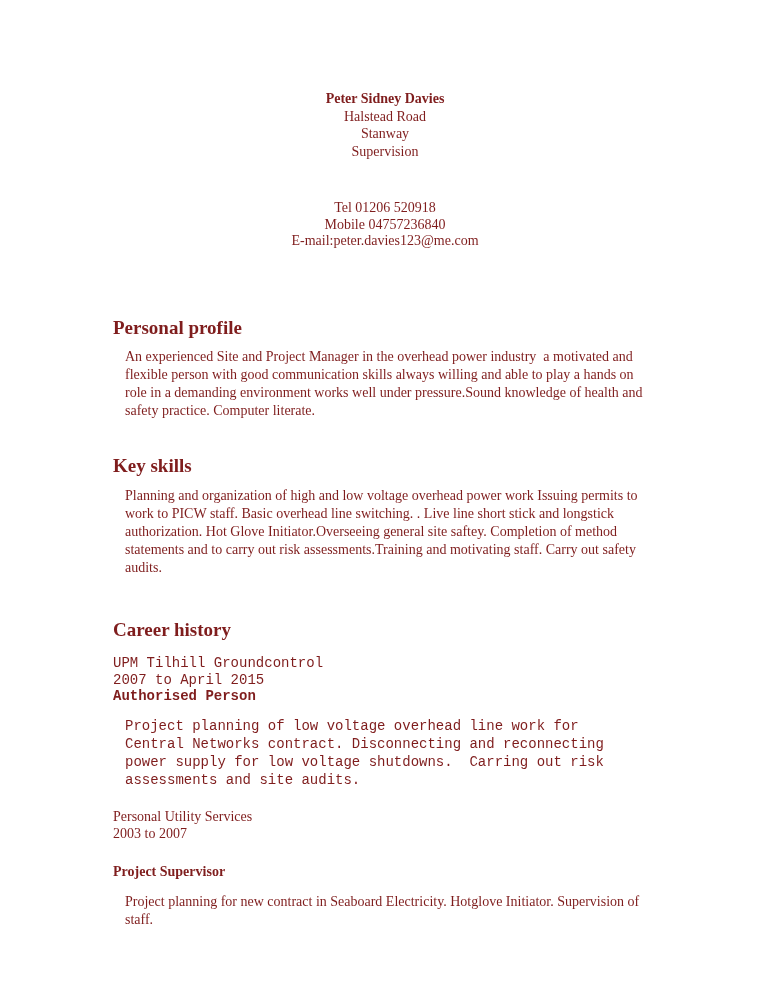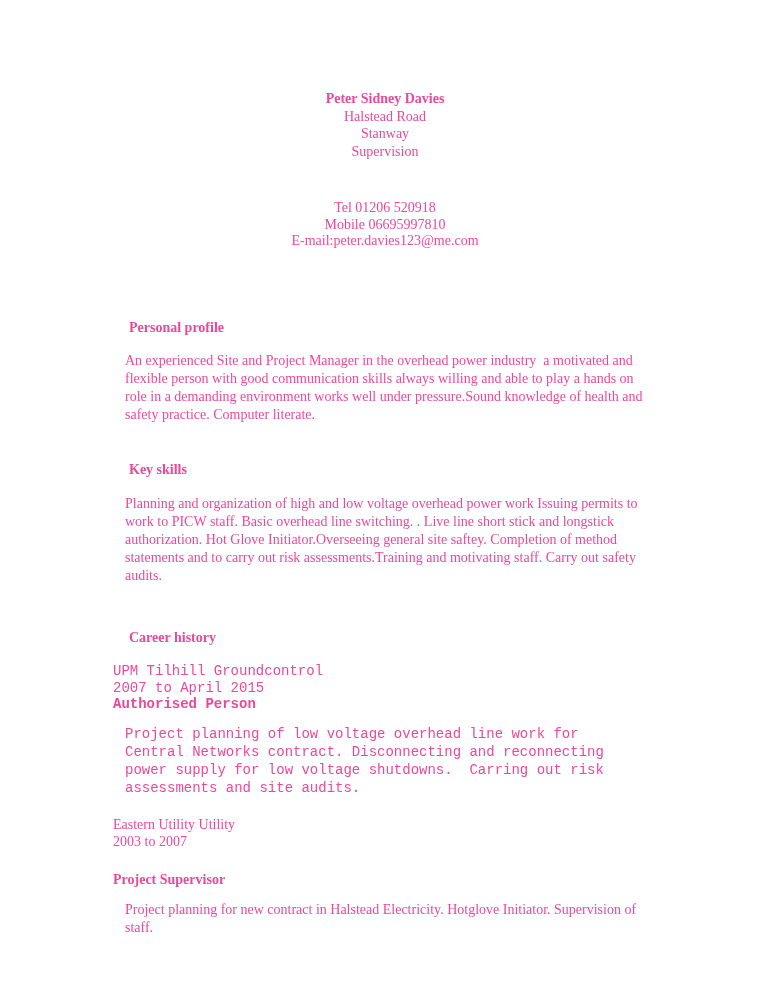--- a/index.html
+++ b/index.html
@@ -5,36 +5,36 @@
   html, body {
     margin: 0;
     padding: 0;
     background: #ffffff;
   }
   .page {
     position: relative;
     width: 768px;
     height: 994px;
     background: #ffffff;
-    color: #ec4899;
+    color: #7f1d1d;
     font-family: "Liberation Serif", "DejaVu Serif", serif;
     font-size: 14px;
     box-sizing: border-box;
     padding: 90px 111px 0 113px;
     overflow: hidden;
   }
   .bold { font-weight: bold; }
   .center { text-align: center; }
   .header-block { line-height: 17.5px; }
   .contact-block { line-height: 16.5px; margin-top: 40px; }
   .section { margin: 0; }
   .section h2 {
-    font-size: 14px;
+    font-size: 19px;
     font-weight: bold;
-    margin: 16px;
+    margin: 0;
     line-height: 16.6px;
   }
   .section p {
     margin: 12px;
     line-height: 18px;
     white-space: pre-wrap;
   }
   .line { line-height: 16.6px; }
   .section-personal { margin-top: 70px; }
   .section-skills   { margin-top: 38px; }
@@ -49,21 +49,21 @@
 <main class="page">
 
   <header class="header-block center">
     <div class="bold">Peter Sidney Davies</div>
     <div>Halstead Road</div>
     <div>Stanway</div>
     <div>Supervision</div>
 
     <div class="contact-block">
       <div>Tel 01206 520918</div>
-      <div>Mobile 06695997810</div>
+      <div>Mobile 04757236840</div>
       <div>E-mail:peter.davies123@me.com</div>
     </div>
   </header>
 
   <section class="section section-personal">
     <h2>Personal profile</h2>
     <p>An experienced Site and Project Manager in the overhead power industry  a motivated and flexible person with good communication skills always willing and able to play a hands on role in a demanding environment works well under pressure.Sound knowledge of health and safety practice. Computer literate.</p>
   </section>
 
   <section class="section section-skills">
@@ -75,20 +75,20 @@
     <h2>Career history</h2>
 
     <div class="job job-1">
       <div class="line">UPM Tilhill Groundcontrol</div>
       <div class="line">2007 to April 2015</div>
       <div class="line bold job-title">Authorised Person</div>
       <p>Project planning of low voltage overhead line work for Central Networks contract. Disconnecting and reconnecting power supply for low voltage shutdowns.  Carring out risk assessments and site audits.</p>
     </div>
 
     <div class="job job-2">
-      <div class="line">Eastern Utility Utility</div>
+      <div class="line">Personal Utility Services</div>
       <div class="line">2003 to 2007</div>
       <div class="line bold job-title">Project Supervisor</div>
-      <p>Project planning for new contract in Halstead Electricity. Hotglove Initiator. Supervision of staff.</p>
+      <p>Project planning for new contract in Seaboard Electricity. Hotglove Initiator. Supervision of staff.</p>
     </div>
   </section>
 
 </main>
 
 </body></html>

